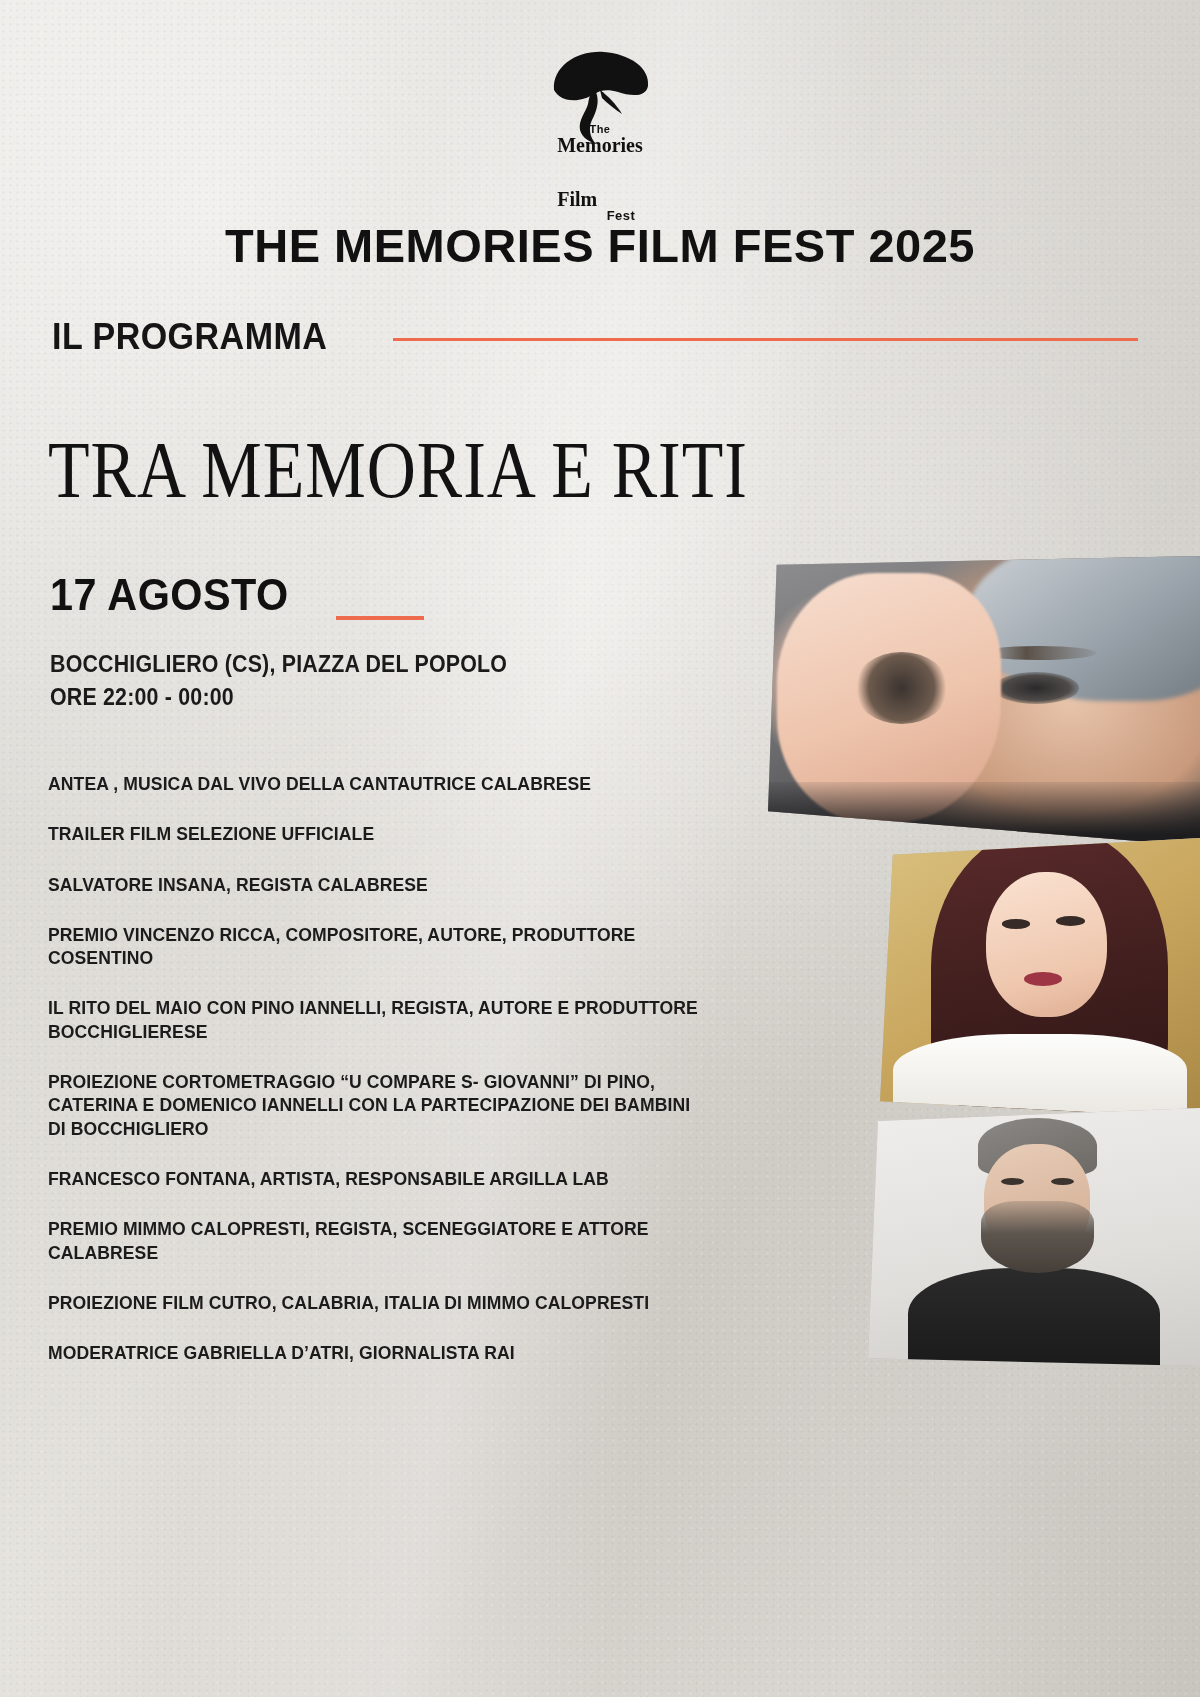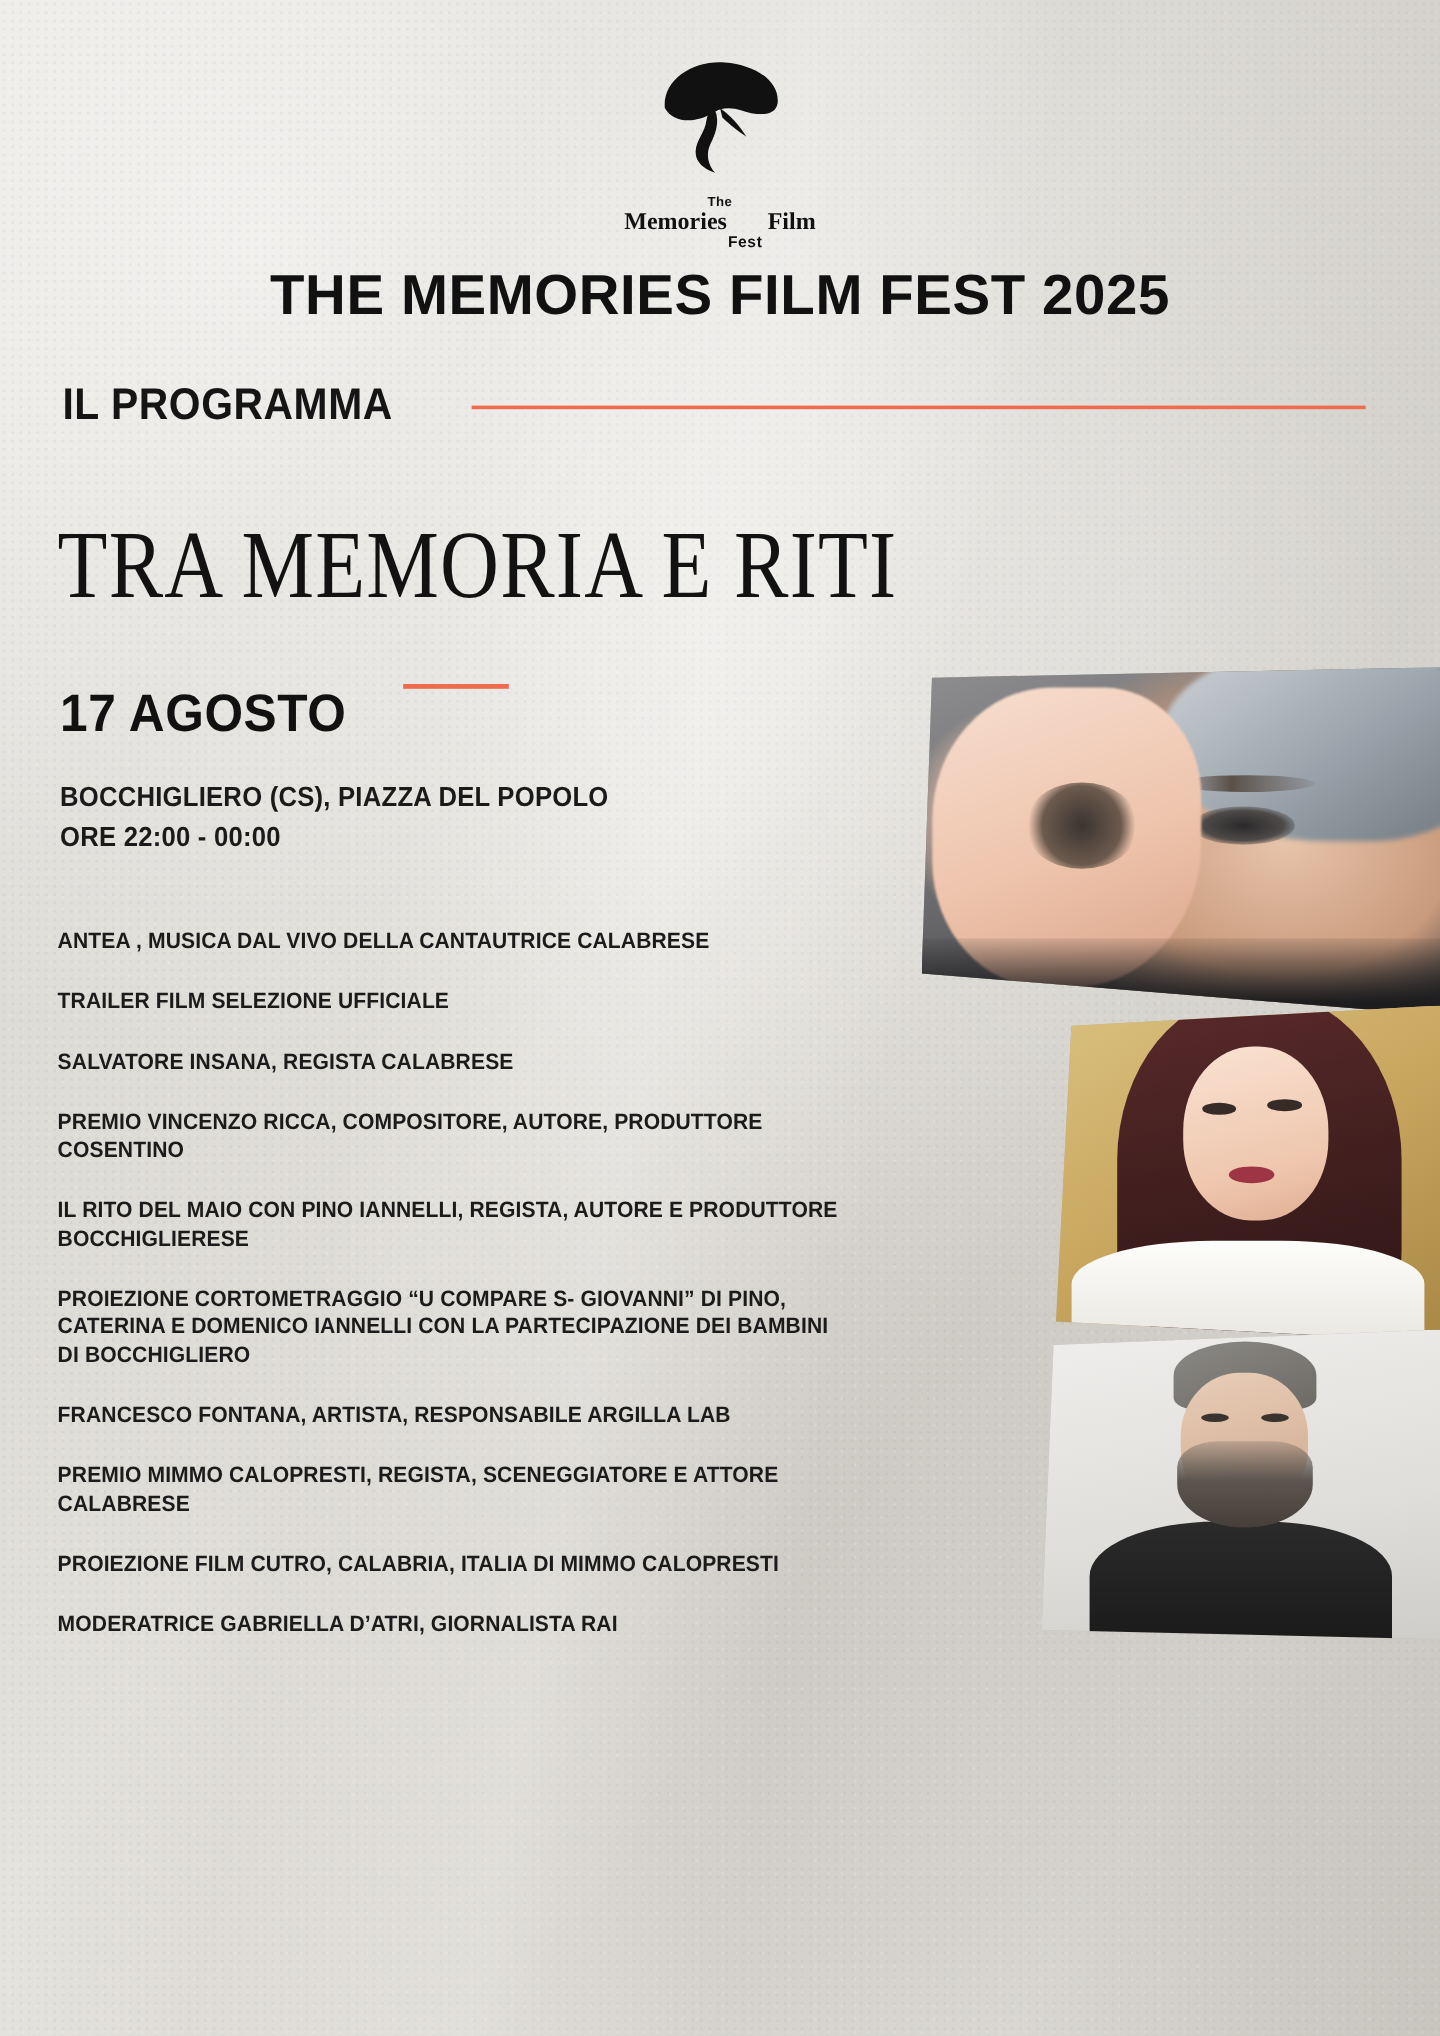--- a/index.html
+++ b/index.html
@@ -49,25 +49,25 @@
     top: 46px; left: 0; right: 0;
     display: flex; flex-direction: column; align-items: center;
   }
   .logo-mark { width: 132px; height: 108px; display: block; }
   .logo-text {
     margin-top: -30px;
     text-align: center;
     line-height: 1.0;
     color: #111;
   }
-  .logo-text .lt-the { font-size: 11px; font-weight: 700; letter-spacing: .4px; margin-top: 40px; }
+  .logo-text .lt-the { font-size: 11px; font-weight: 700; letter-spacing: .4px; }
   .logo-text .lt-row {
     display: flex; align-items: baseline; gap: 34px; justify-content: center;
     font-family: "Liberation Serif", serif;
-    font-weight: 700; font-size: 20px;
+    font-weight: 700; font-size: 20px; flex-direction: column;
   }
   .logo-text .lt-fest { font-size: 13px; font-weight: 700; letter-spacing: .5px; margin-left: 42px; }
 
   
   .title-main {
     position: absolute;
     top: 218px; left: 0; right: 0;
     text-align: center;
     font-size: 47px;
     font-weight: 700;
@@ -105,21 +105,21 @@
     letter-spacing: 1px;
     color: #121212;
     transform: scaleY(1.18);
     transform-origin: left top;
   }
 
   
   .date-row {
     position: absolute;
     top: 570px; left: 50px;
-    display: flex; align-items: flex-start; gap: 32px;
+    display: flex; align-items: flex-end; gap: 32px;
   }
   .date-big {
     font-size: 44px; font-weight: 700; color: #111;
     letter-spacing: 0.5px;
     transform: scaleX(0.94);
     transform-origin: left center;
     white-space: nowrap;
   }
   .date-rule { width: 88px; height: 4px; background: #ef6b4e; }
 

